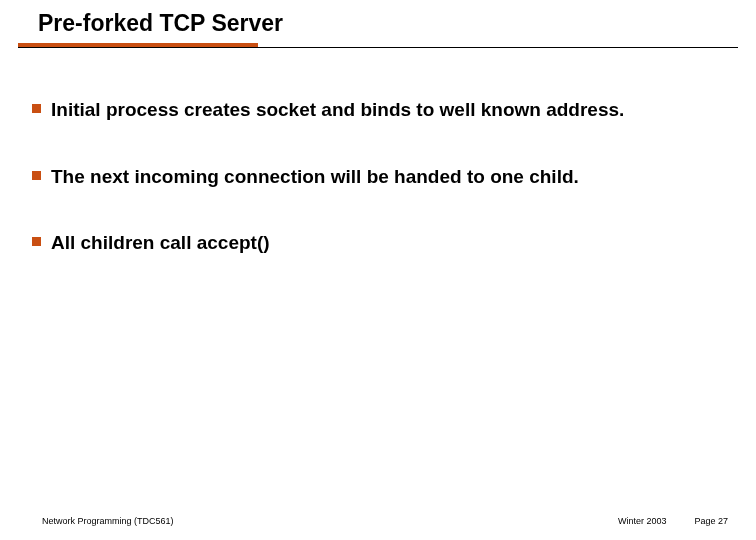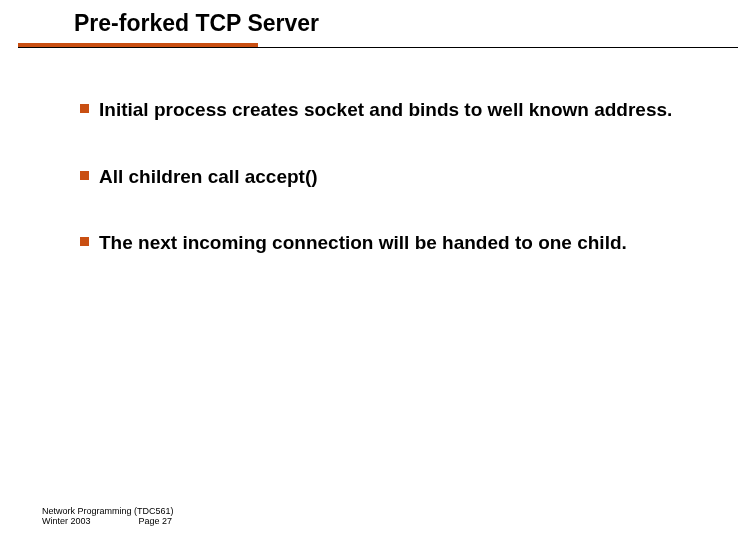--- a/index.html
+++ b/index.html
@@ -6,21 +6,20 @@
   body {
     width: 756px;
     height: 540px;
     background: #ffffff;
     font-family: Arial, Helvetica, sans-serif;
     position: relative;
     overflow: hidden;
   }
   .header {
     padding: 10px 0 0 38px;
-    margin-left: 36px;
   }
   .title {
     font-size: 23px;
     font-weight: bold;
     color: #000;
     padding-bottom: 6px;
   }
   .rule-container {
     margin: 0 18px 0 18px;
     position: relative;
@@ -33,21 +32,20 @@
   .rule-thin {
     height: 1px;
     background: #000;
     width: 100%;
     position: absolute;
     bottom: 0;
     left: 0;
   }
   .content {
     padding: 50px 32px 0 32px;
-    margin-left: 48px;
   }
   .bullet-item {
     display: flex;
     align-items: flex-start;
     margin-bottom: 42px;
   }
   .bullet-marker {
     width: 9px;
     height: 9px;
     background: #c94f12;
@@ -59,56 +57,55 @@
     font-size: 19px;
     font-weight: bold;
     color: #000;
     line-height: 1.3;
   }
   .footer {
     position: absolute;
     bottom: 14px;
     left: 0;
     right: 0;
-    padding: 0 16px 0 42px;
+    padding: 0 28px 0 42px;
     display: flex;
     justify-content: space-between;
     align-items: baseline;
     font-size: 9px;
     color: #000;
-    flex-direction: column;
   }
   .footer-right {
     display: flex;
-    gap: 48px;
+    gap: 28px;
   }
 </style>
 </head>
 <body>
 
 <div class="header">
   <div class="title">Pre-forked TCP Server</div>
 </div>
 <div class="rule-container">
   <div class="rule-thick"></div>
   <div class="rule-thin"></div>
 </div>
 
 <div class="content">
   <div class="bullet-item">
     <div class="bullet-marker"></div>
     <div class="bullet-text">Initial process creates socket and binds to well known address.</div>
   </div>
   <div class="bullet-item">
     <div class="bullet-marker"></div>
-    <div class="bullet-text">All children call accept()</div>
+    <div class="bullet-text">The next incoming connection will be handed to one child.</div>
   </div>
   <div class="bullet-item">
     <div class="bullet-marker"></div>
-    <div class="bullet-text">The next incoming connection will be handed to one child.</div>
+    <div class="bullet-text">All children call accept()</div>
   </div>
 </div>
 
 <div class="footer">
   <div>Network Programming (TDC561)</div>
   <div class="footer-right">
     <div>Winter 2003</div>
     <div>Page 27</div>
   </div>
 </div>

